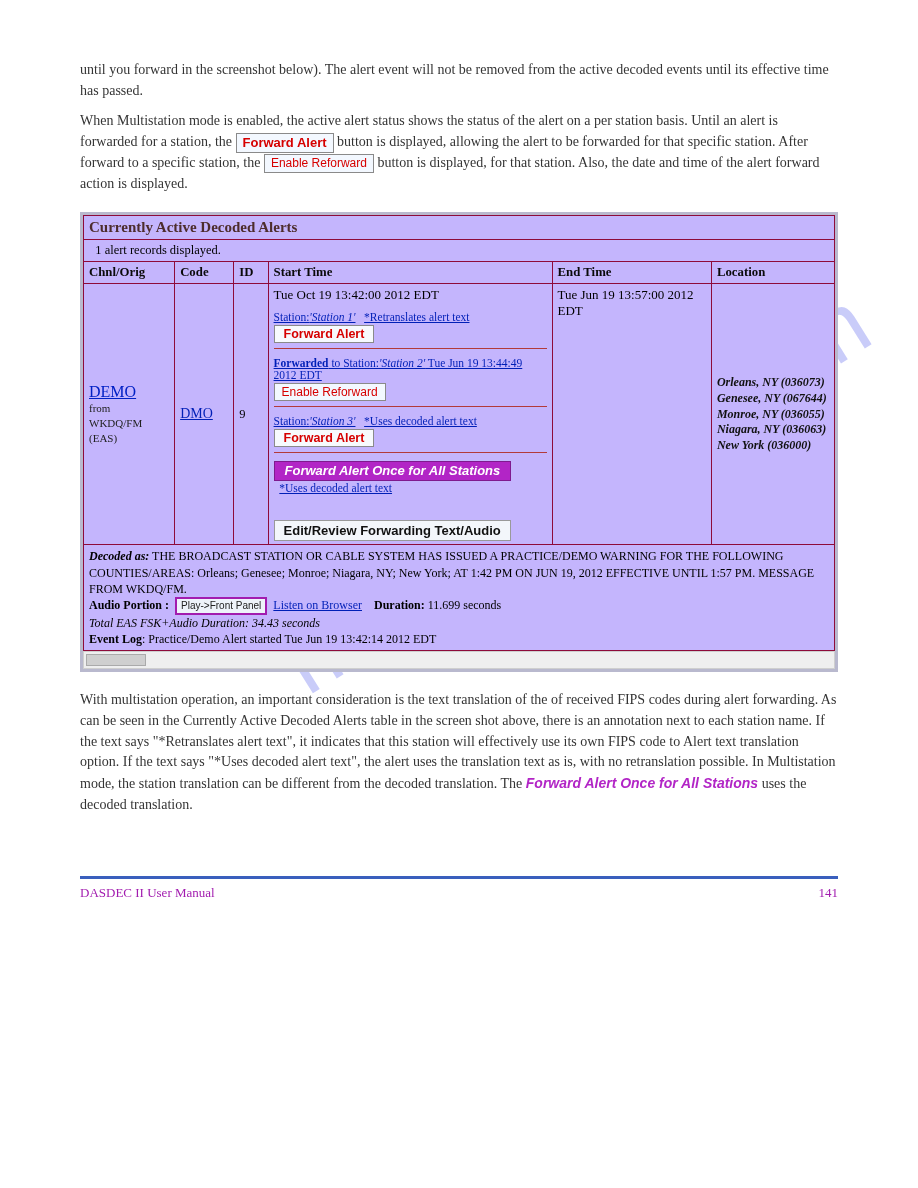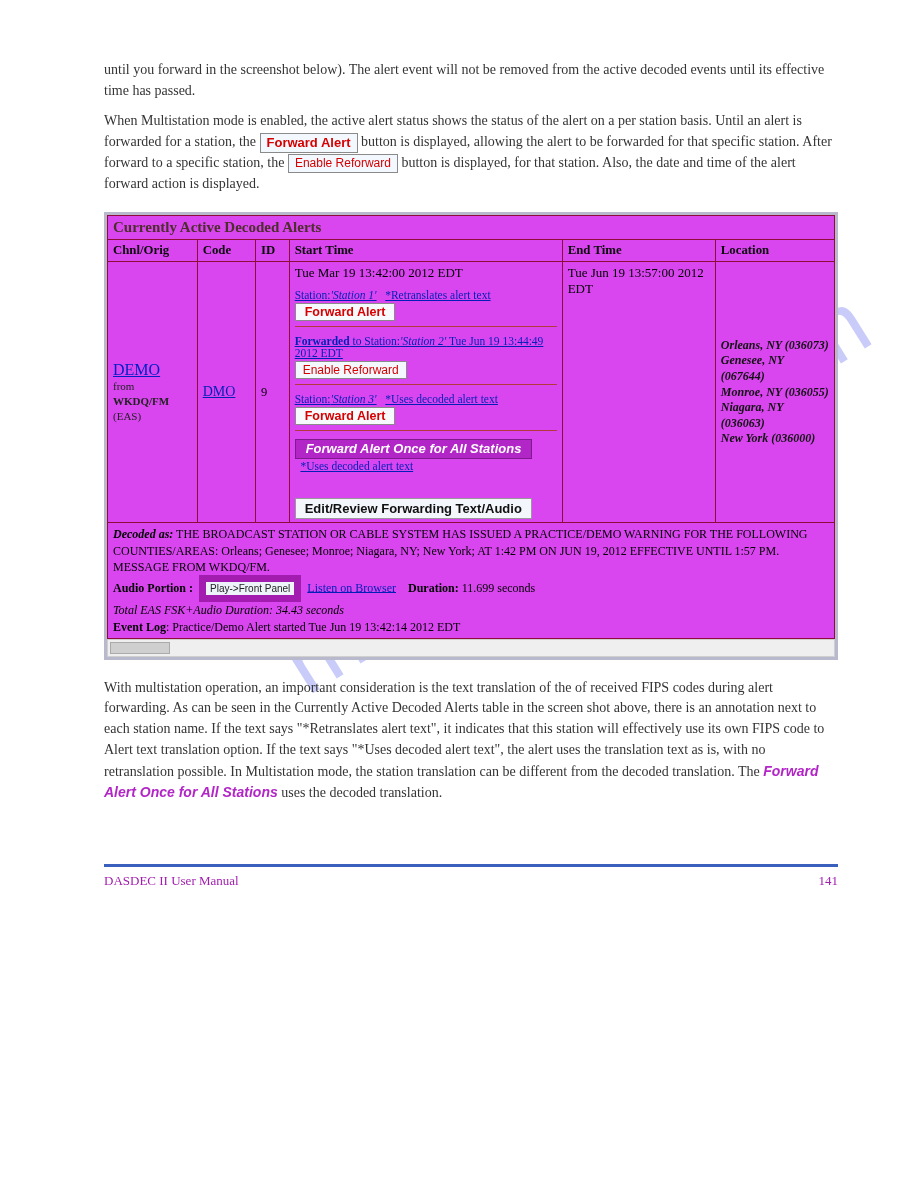--- a/index.html
+++ b/index.html
@@ -6,21 +6,21 @@
   body {
     margin: 0;
     font-family: "Times New Roman", Times, serif;
     background: #ffffff;
     width: 918px;
     height: 1188px;
     position: relative;
     font-size: 14px;
     color: #000;
   }
-  .page { padding: 60px 80px 40px 104px; position: relative; }
+  .page { padding: 60px 80px 40px 80px; position: relative; }
 
   .body-text { color:#343434; line-height:1.48; font-size:14px; }
   .body-text p { margin: 0 0 10px 0; }
 
   .btn-inline {
     display:inline-block;
     font-family:Arial,Helvetica,sans-serif;
     font-weight:bold;
     font-size:13px;
     padding:1px 6px;
@@ -41,21 +41,21 @@
     padding:0;
   }
 
   table.alerts {
     border-collapse: collapse;
     width:100%;
     font-size:12.5px;
   }
   table.alerts th, table.alerts td {
     border:1px solid #8e0b3a;
-    background:#d946ef;
+    background:#c4b5fd;
     padding:3px 5px;
     vertical-align:top;
   }
   td.title-row {
     font-weight:bold;
     font-size:15px;
     color:#4d2d2d;
   }
   td.status-row {
     font-size:12.5px;
@@ -63,21 +63,21 @@
   th.col-head {
     background:#d42b58;
     color:#0a0a0a;
     font-weight:bold;
     text-align:left;
     font-size:12.8px;
   }
 
   .chnl-cell .big-link { color:#0020c5; text-decoration:underline; font-size:16px; }
   .from-text { font-size:11px; color:#222; }
-  .from-text strong { font-weight:bold; }
+  .from-text strong { font-weight:normal; }
 
   .code-link { color:#001fb7; text-decoration:underline; font-size:14px; font-weight:normal; }
 
   .st-line { font-size:11.5px; margin-top:8px; }
   a.tiny-blue { color:#001fb7; text-decoration:underline; }
   .st-italic { font-style:italic; }
   .fwd-btn {
     display:inline-block;
     font-family:Arial,Helvetica,sans-serif;
     font-weight:bold;
@@ -130,21 +130,21 @@
     font-size:12px;
     line-height:1.35;
   }
   .dec-label { font-style:italic; font-weight:bold; }
   .audio-label { font-weight:bold; }
   .play-btn {
     display:inline-block;
     font-family:Arial,Helvetica,sans-serif;
     font-size:10px;
     padding:0 4px;
-    border:7px solid #a21caf;
+    border:2px solid #a21caf;
     background:#eef3fa;
     color:#222;
     vertical-align:middle;
   }
   .ev-italic { font-style:italic; }
 
   .scrollbar-fake {
     height:18px;
     background:#efefef;
     border:1px solid #cfcfcf;
@@ -198,20 +198,23 @@
     </p>
   </div>
 
   <div class="shot">
     <table class="alerts">
       <tbody>
           <tr>
             <td class="title-row" colspan="6">Currently Active Decoded Alerts</td>
           </tr>
       <tr>
+            <td class="status-row" colspan="6">&nbsp;&nbsp;<span>1 alert records displayed.</span></td>
+          </tr>
+      <tr>
         <th class="col-head">Chnl/Orig</th>
         <th class="col-head">Code</th>
         <th class="col-head">ID</th>
         <th class="col-head">Start Time</th>
         <th class="col-head">End Time</th>
         <th class="col-head">Location</th>
       </tr>
 
       <tr>
         <td class="chnl-cell" style="vertical-align:middle">
@@ -221,21 +224,21 @@
             <strong>WKDQ/FM</strong><br>
             <span>(EAS)</span>
           </span>
         </td>
         <td style="vertical-align:middle">
           <a href="#" class="code-link">DMO</a>
         </td>
         <td style="vertical-align:middle">9</td>
 
         <td>
-          <div style="font-size:13px">Tue Mar 19 13:42:00 2012 EDT</div>
+          <div style="font-size:13px">Tue Oct 19 13:42:00 2012 EDT</div>
 
           <div class="st-line">
             <a href="#" class="tiny-blue"><span>Station:</span><span class="st-italic">'Station 1'</span></a>
             &nbsp;&nbsp;<a href="#" class="tiny-blue">*Retranslates alert text</a><br>
             <span class="fwd-btn">Forward Alert</span>
           </div>
           <hr class="thin">
 
           <div class="st-line">
             <a href="#" class="tiny-blue"><b>Forwarded</b><span> to Station:</span><span class="st-italic">'Station 2'</span><span> Tue Jun 19 13:44:49 2012 EDT</span></a><br>

